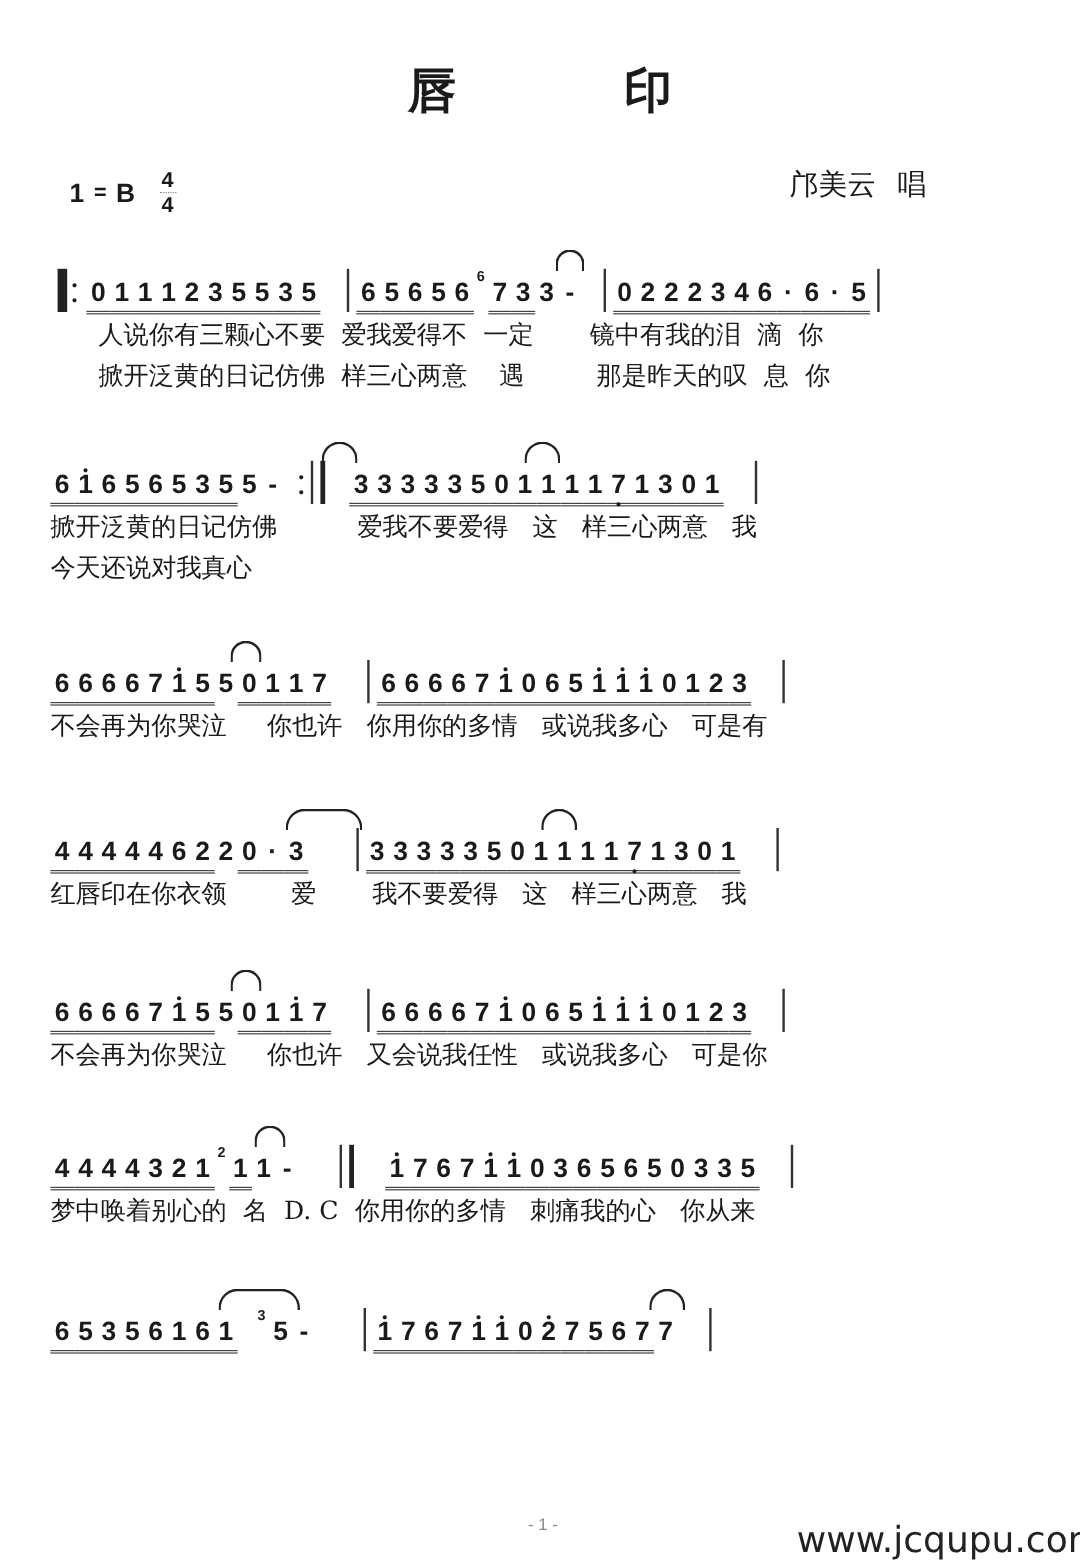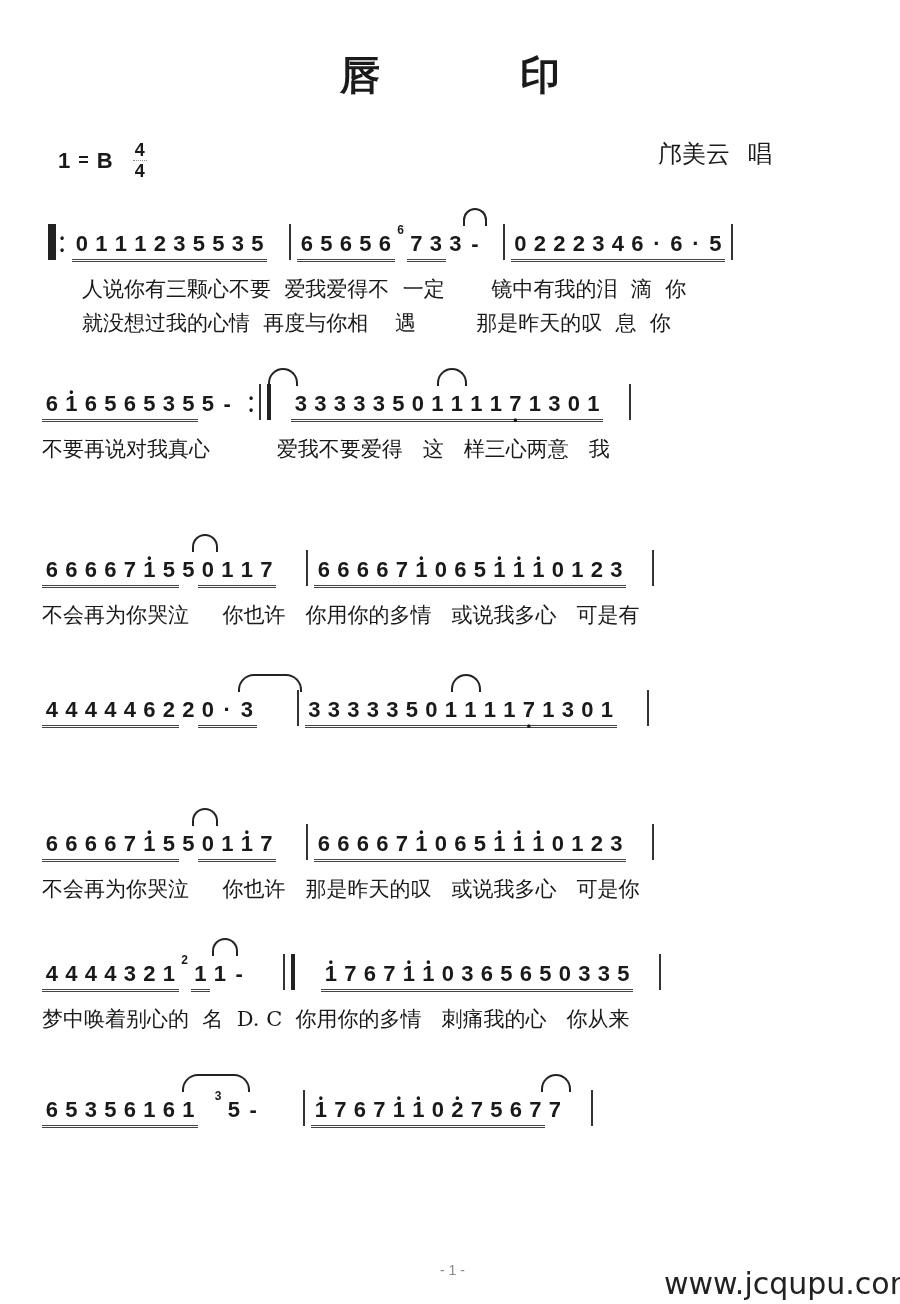--- a/index.html
+++ b/index.html
@@ -31,21 +31,21 @@
   .note {
     display: inline-block; width: 19.5px; text-align: center;
     font-size: 22px; font-weight: bold; position: relative; line-height: 26px;
     border-bottom: 3px double #444; padding-bottom: 2px;
   }
   .note.plain { border-bottom: none; padding-bottom: 5px; }
   .note.hi::before { content: "•"; position: absolute; top: -12px; left: 0; width: 100%; font-size: 12px; text-align: center; }
   .note.lo::after { content: "•"; position: absolute; bottom: -14px; left: 0; width: 100%; font-size: 12px; text-align: center; }
   .grace { font-size: 12px; font-weight: bold; width: 12px; display: inline-block; text-align: center; line-height: 12px; align-self: flex-start; margin-top: 2px; }
   .tie { position: absolute; top: -14px; height: 16px; border: 2px solid #222; border-bottom: none; border-radius: 16px 16px 0 0; }
-  .lyrics { font-family: "DejaVu Serif", serif; font-size: 21px; line-height: 34px; white-space: pre; margin-top: 10px; }
+  .lyrics { font-family: "DejaVu Serif", serif; font-size: 21px; line-height: 34px; white-space: pre; margin-top: 0; }
   .page-num { position: absolute; top: 1262px; left: 440px; font-size: 14px; color: #888; }
   .watermark { position: absolute; top: 1266px; left: 664px; font-size: 30px; color: #222; font-family: "DejaVu Sans", sans-serif; }
 </style>
 </head>
 <body>
 
 <div class="title">唇印</div>
 
 <div class="key">
   <span>1</span>
@@ -102,21 +102,21 @@
         <span class="note">4</span>
         <span class="note">6</span>
         <span class="note">·</span>
         <span class="note">6</span>
         <span class="note">·</span>
         <span class="note">5</span>
     </span>
     <span class="barline"></span>
   </div>
   <div class="lyrics" style="padding-left:40px">人说你有三颗心不要  爱我爱得不  一定       镜中有我的泪  滴  你</div>
-  <div class="lyrics" style="margin-top:0;padding-left:40px">就没想过我的心情  再度与你相    遇         那是昨天的叹  息  你</div>
+  <div class="lyrics" style="margin-top:0;padding-left:40px">掀开泛黄的日记仿佛  样三心两意    遇         那是昨天的叹  息  你</div>
 </div>
 
 <div class="system" style="top:382px">
   <div class="notes-row">
     <span class="bar">
       <span class="note">6</span>
         <span class="note hi">1</span>
         <span class="note">6</span>
         <span class="note">5</span>
         <span class="note">6</span>
@@ -143,21 +143,22 @@
         <span class="note">1</span>
         <span class="note lo">7</span>
         <span class="note">1</span>
         <span class="note">3</span>
         <span class="note">0</span>
         <span class="note">1</span>
       <span class="tie" style="left:146px;width:26px"></span>
     </span>
     <span class="barline" style="margin-left:26px"></span>
   </div>
-  <div class="lyrics">不要再说对我真心          爱我不要爱得   这   样三心两意   我</div>
+  <div class="lyrics">掀开泛黄的日记仿佛          爱我不要爱得   这   样三心两意   我</div>
+  <div class="lyrics" style="margin-top:0">今天还说对我真心</div>
 </div>
 
 <div class="system" style="top:548px">
   <div class="notes-row">
     <span class="bar">
       <span class="note">6</span>
         <span class="note">6</span>
         <span class="note">6</span>
         <span class="note">6</span>
         <span class="note">7</span>
@@ -225,20 +226,21 @@
         <span class="note">1</span>
         <span class="note lo">7</span>
         <span class="note">1</span>
         <span class="note">3</span>
         <span class="note">0</span>
         <span class="note">1</span>
       <span class="tie" style="left:146px;width:26px"></span>
     </span>
     <span class="barline" style="margin-left:30px"></span>
   </div>
+  <div class="lyrics">红唇印在你衣领        爱       我不要爱得   这   样三心两意   我</div>
 </div>
 
 <div class="system" style="top:822px">
   <div class="notes-row">
     <span class="bar">
       <span class="note">6</span>
         <span class="note">6</span>
         <span class="note">6</span>
         <span class="note">6</span>
         <span class="note">7</span>
@@ -265,21 +267,21 @@
         <span class="note hi">1</span>
         <span class="note hi">1</span>
         <span class="note hi">1</span>
         <span class="note">0</span>
         <span class="note">1</span>
         <span class="note">2</span>
         <span class="note">3</span>
     </span>
     <span class="barline" style="margin-left:26px"></span>
   </div>
-  <div class="lyrics">不会再为你哭泣     你也许   那是昨天的叹   或说我多心   可是你</div>
+  <div class="lyrics">不会再为你哭泣     你也许   又会说我任性   或说我多心   可是你</div>
 </div>
 
 <div class="system" style="top:952px">
   <div class="notes-row">
     <span class="bar">
       <span class="note">4</span>
         <span class="note">4</span>
         <span class="note">4</span>
         <span class="note">4</span>
         <span class="note">3</span>

